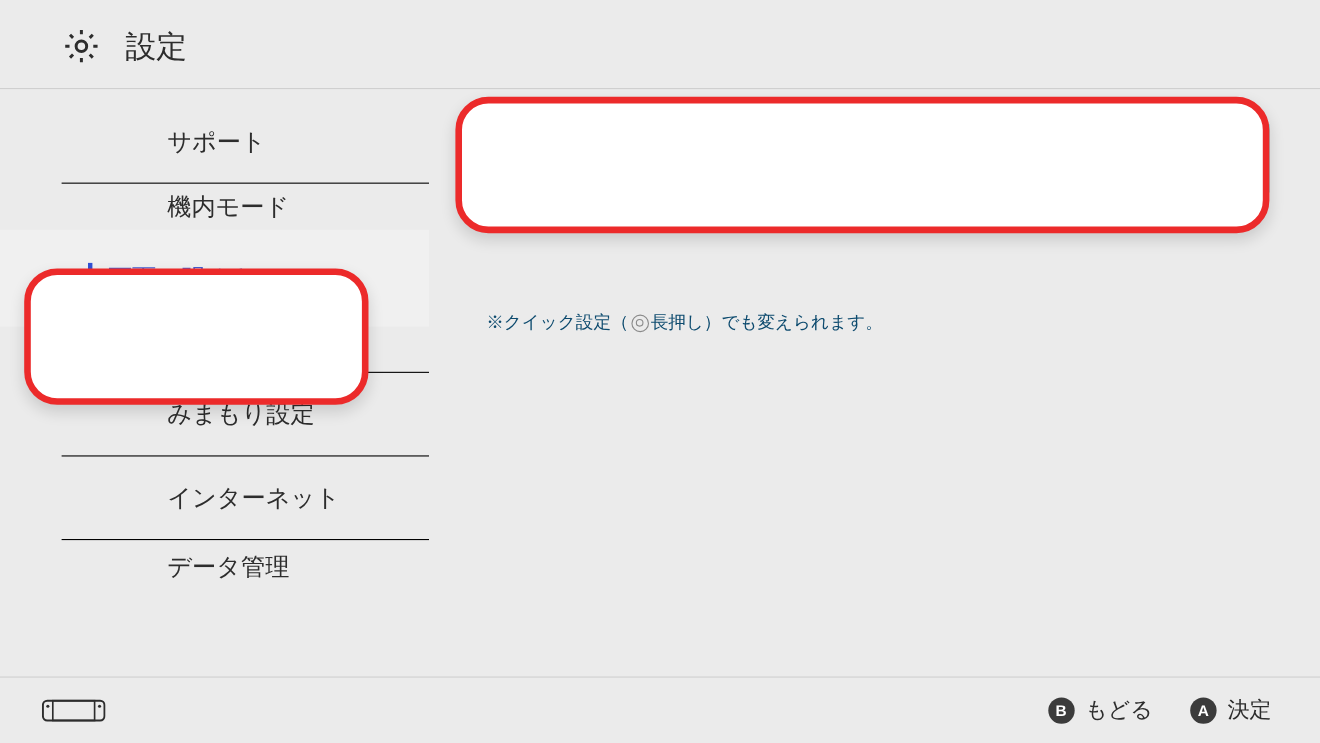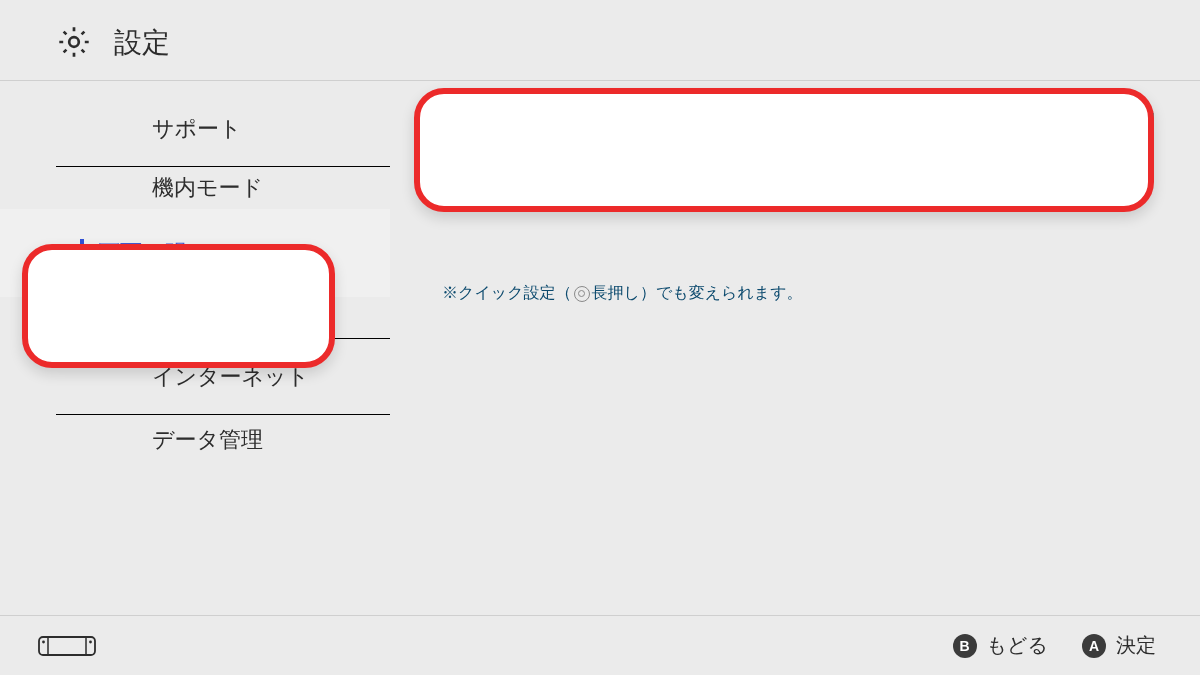--- a/index.html
+++ b/index.html
@@ -240,20 +240,23 @@
       <span>機内モード</span>
     </div>
     <div class="sidebar-item selected">
       <div class="selected-inner">
         <span class="blue-bar"></span>
         <span class="selected-text">画面の明るさ</span>
       </div>
     </div>
     <div class="sidebar-item" style="height:42px;align-items:flex-end;padding-bottom:10px;">
       <span>ロック</span>
+    </div>
+    <div class="sidebar-item">
+      <span>みまもり設定</span>
     </div>
     <div class="sidebar-item">
       <span>インターネット</span>
     </div>
     <div class="sidebar-item last-item">
       <span>データ管理</span>
     </div>
   </div>
 
   <div class="main">

